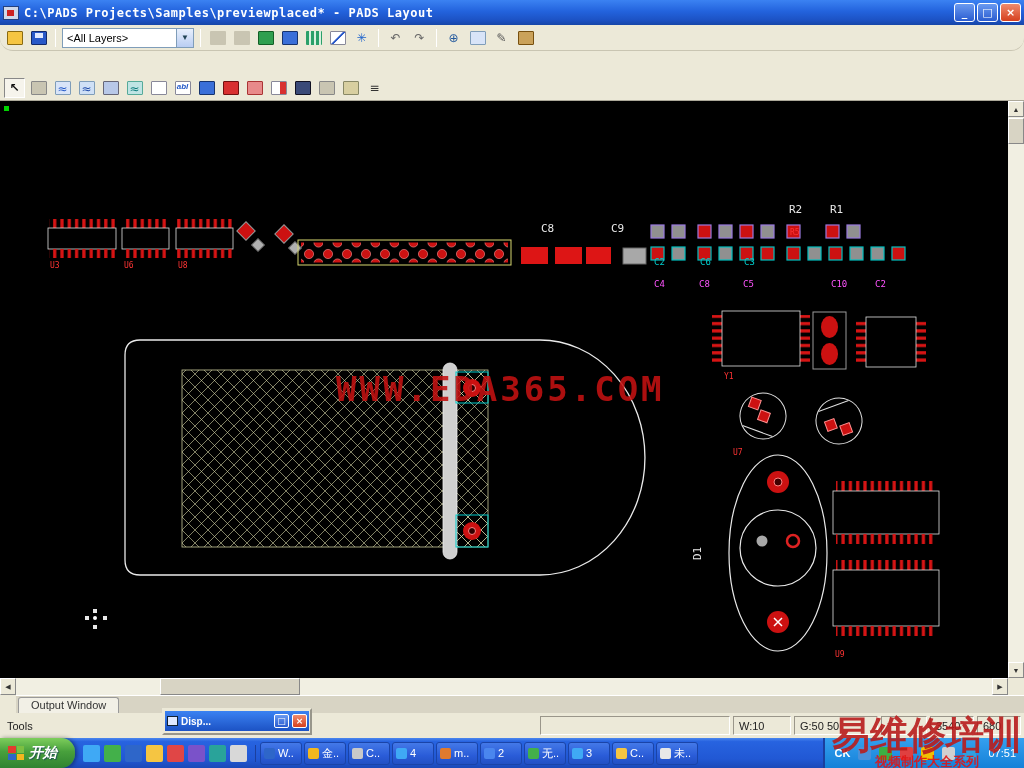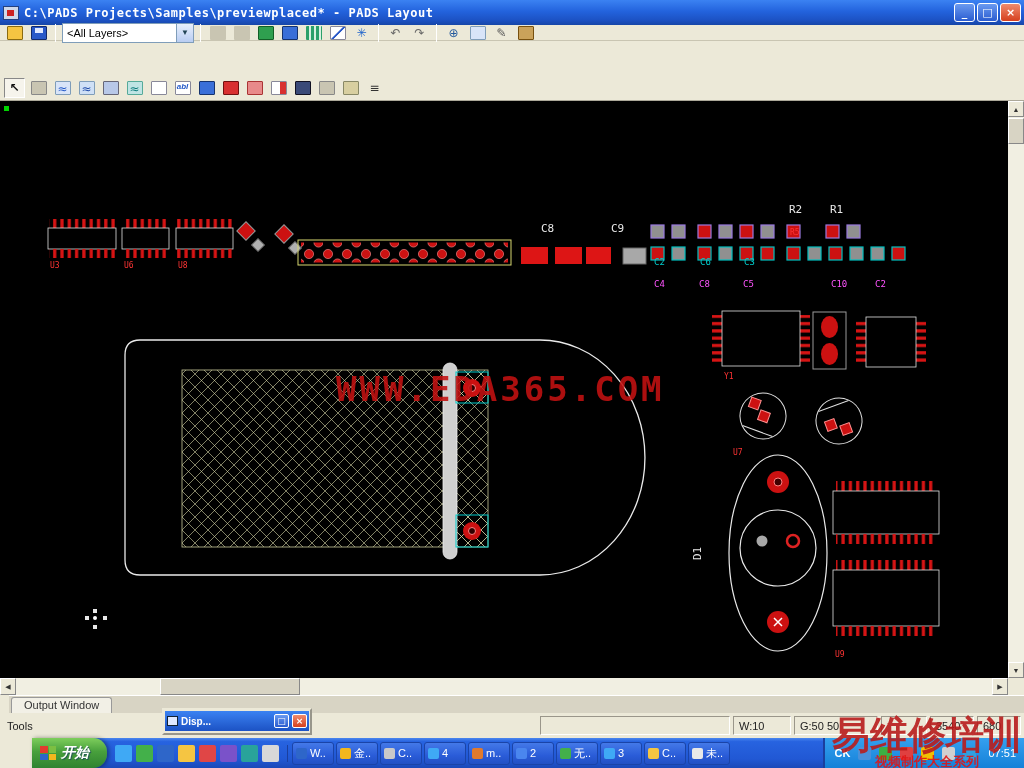--- a/index.html
+++ b/index.html
@@ -14,22 +14,22 @@
     position:relative; }
   .app-ico::after { content:""; position:absolute; left:3px; top:3px; width:7px; height:6px; background:#c22; }
   .title-text { color:#fff; font:bold 12px "DejaVu Sans Mono",monospace; letter-spacing:0.5px; flex:1;
     white-space:nowrap; overflow:hidden; }
   .winbtn { width:21px; height:19px; margin-left:2px; border:1px solid #fff; border-radius:3px;
     color:#fff; font:bold 11px "DejaVu Sans",sans-serif; display:flex; align-items:center; justify-content:center;
     background:linear-gradient(180deg,#6a9af0,#2a5cd0); }
   .winbtn.close { background:linear-gradient(180deg,#ef8b6e,#d6401e); }
 
   
-  .toolbar1 { position:absolute; top:25px; left:0; right:0; height:16px; background:#ece9d8;
-    border-bottom:1px solid #c9c5b2; display:flex; align-items:center; padding:0 4px; gap:3px; }
+  .toolbar1 { position:absolute; top:25px; left:0; right:0; height:26px; background:#ece9d8;
+    border-bottom:1px solid #c9c5b2; display:flex; align-items:center; padding:0 4px; gap:3px;border-radius:13px; }
   .menubar { position:absolute; top:51px; left:0; right:0; height:25px; background:#ece9d8;
     display:flex; align-items:center; padding:0 6px; border-bottom:1px solid #d8d4c4; }
   .menu-item { font:12px "Liberation Sans",sans-serif; color:#111; padding:3px 9px; }
   .toolbar2 { position:absolute; top:76px; left:0; right:0; height:25px; background:#ece9d8;
     border-bottom:1px solid #aca899; display:flex; align-items:center; padding:0 4px; gap:3px; }
   .tbtn { width:21px; height:20px; display:flex; align-items:center; justify-content:center;
     border:1px solid transparent; }
   .tbtn.sunken { border-color:#888 #fff #fff #888; background:#f6f4ec; }
   .ic { display:inline-block; width:16px; height:14px; border-radius:1px; font:12px "DejaVu Sans",sans-serif;
     line-height:14px; text-align:center; }
@@ -57,21 +57,21 @@
   
   .vscroll { position:absolute; top:101px; right:0; width:16px; height:577px; background:#f1efe2; }
   .hscroll { position:absolute; top:678px; left:0; width:1008px; height:17px; background:#f1efe2; }
   .hcorner { position:absolute; top:678px; right:0; width:16px; height:17px; background:#ece9d8; }
   .sbtn { position:absolute; width:16px; height:16px; background:#ece9d8;
     border:1px solid; border-color:#fff #888 #888 #fff; font-size:7px; color:#333;
     display:flex; align-items:center; justify-content:center; }
   .thumb { position:absolute; background:#d8d4c4; border:1px solid; border-color:#fff #888 #888 #fff; }
 
   
-  .outtab { position:absolute; top:695px; left:9px; right:0; height:18px; background:#d8d4c4;
+  .outtab { position:absolute; top:695px; left:16px; right:0; height:18px; background:#d8d4c4;
     border-top:1px solid #fff; display:flex; align-items:flex-end; }
   .tab { background:#f2f0e6; border:1px solid #999; border-bottom:none; border-radius:3px 3px 0 0;
     font:11px "Liberation Sans",sans-serif; color:#333; padding:1px 12px 2px 12px; margin-left:2px; }
 
   
   .statusbar { position:absolute; top:713px; left:0; right:0; height:25px; background:#ece9d8;
     display:flex; align-items:center; gap:3px; padding:0 3px; font:11px "Liberation Sans",sans-serif; color:#222; }
   .sb-ready { width:150px; padding-left:4px; }
   .sb-box { height:19px; border:1px solid; border-color:#9a968a #fff #fff #9a968a; display:flex;
     align-items:center; padding:0 5px; background:#ece9d8; }
@@ -83,21 +83,21 @@
     align-items:center; padding:0 2px; gap:3px; }
   .fw-icon { width:11px; height:10px; background:#dfe8ff; border:1px solid #123; }
   .fw-text { flex:1; color:#fff; font:bold 10px "Liberation Sans",sans-serif; white-space:nowrap; overflow:hidden; }
   .fw-btn { width:15px; height:14px; border:1px solid #fff; border-radius:2px; color:#fff; font:bold 9px "DejaVu Sans",sans-serif;
     display:flex; align-items:center; justify-content:center; background:linear-gradient(180deg,#6a9af0,#2a5cd0); }
   .fw-btn.close { background:linear-gradient(180deg,#ef8b6e,#d6401e); }
 
   
   .taskbar { position:absolute; top:738px; left:0; right:0; height:30px;
     background:linear-gradient(180deg,#4a86ee 0%,#2763e0 12%,#2158d4 70%,#1b49b8 100%);
-    display:flex; align-items:center;margin-left:32px; }
+    display:flex; align-items:center; }
   .startbtn { height:30px; padding:0 18px 0 8px; display:flex; align-items:center; gap:5px;
     background:linear-gradient(180deg,#7ece5c 0%,#48a03c 45%,#2f8330 100%);
     border-radius:0 14px 14px 0; box-shadow:2px 0 4px rgba(0,0,0,.4); }
   .startbtn span.lbl { color:#fff; font:bold italic 14px "Liberation Sans",sans-serif; text-shadow:1px 1px 1px #255; }
   .flag { width:16px; height:14px; display:grid; grid-template-columns:1fr 1fr; grid-template-rows:1fr 1fr; gap:1px; }
   .flag i { display:block; }
   .qlaunch { display:flex; align-items:center; gap:4px; padding:0 8px; border-right:1px solid #1b3f9e; }
   .ql { width:17px; height:17px; border-radius:2px; }
   .taskbtns { flex:1; display:flex; align-items:center; gap:2px; padding:0 4px; overflow:hidden; }
   .taskbtn { width:42px; height:23px; border-radius:3px; border:1px solid #1a44a8;

